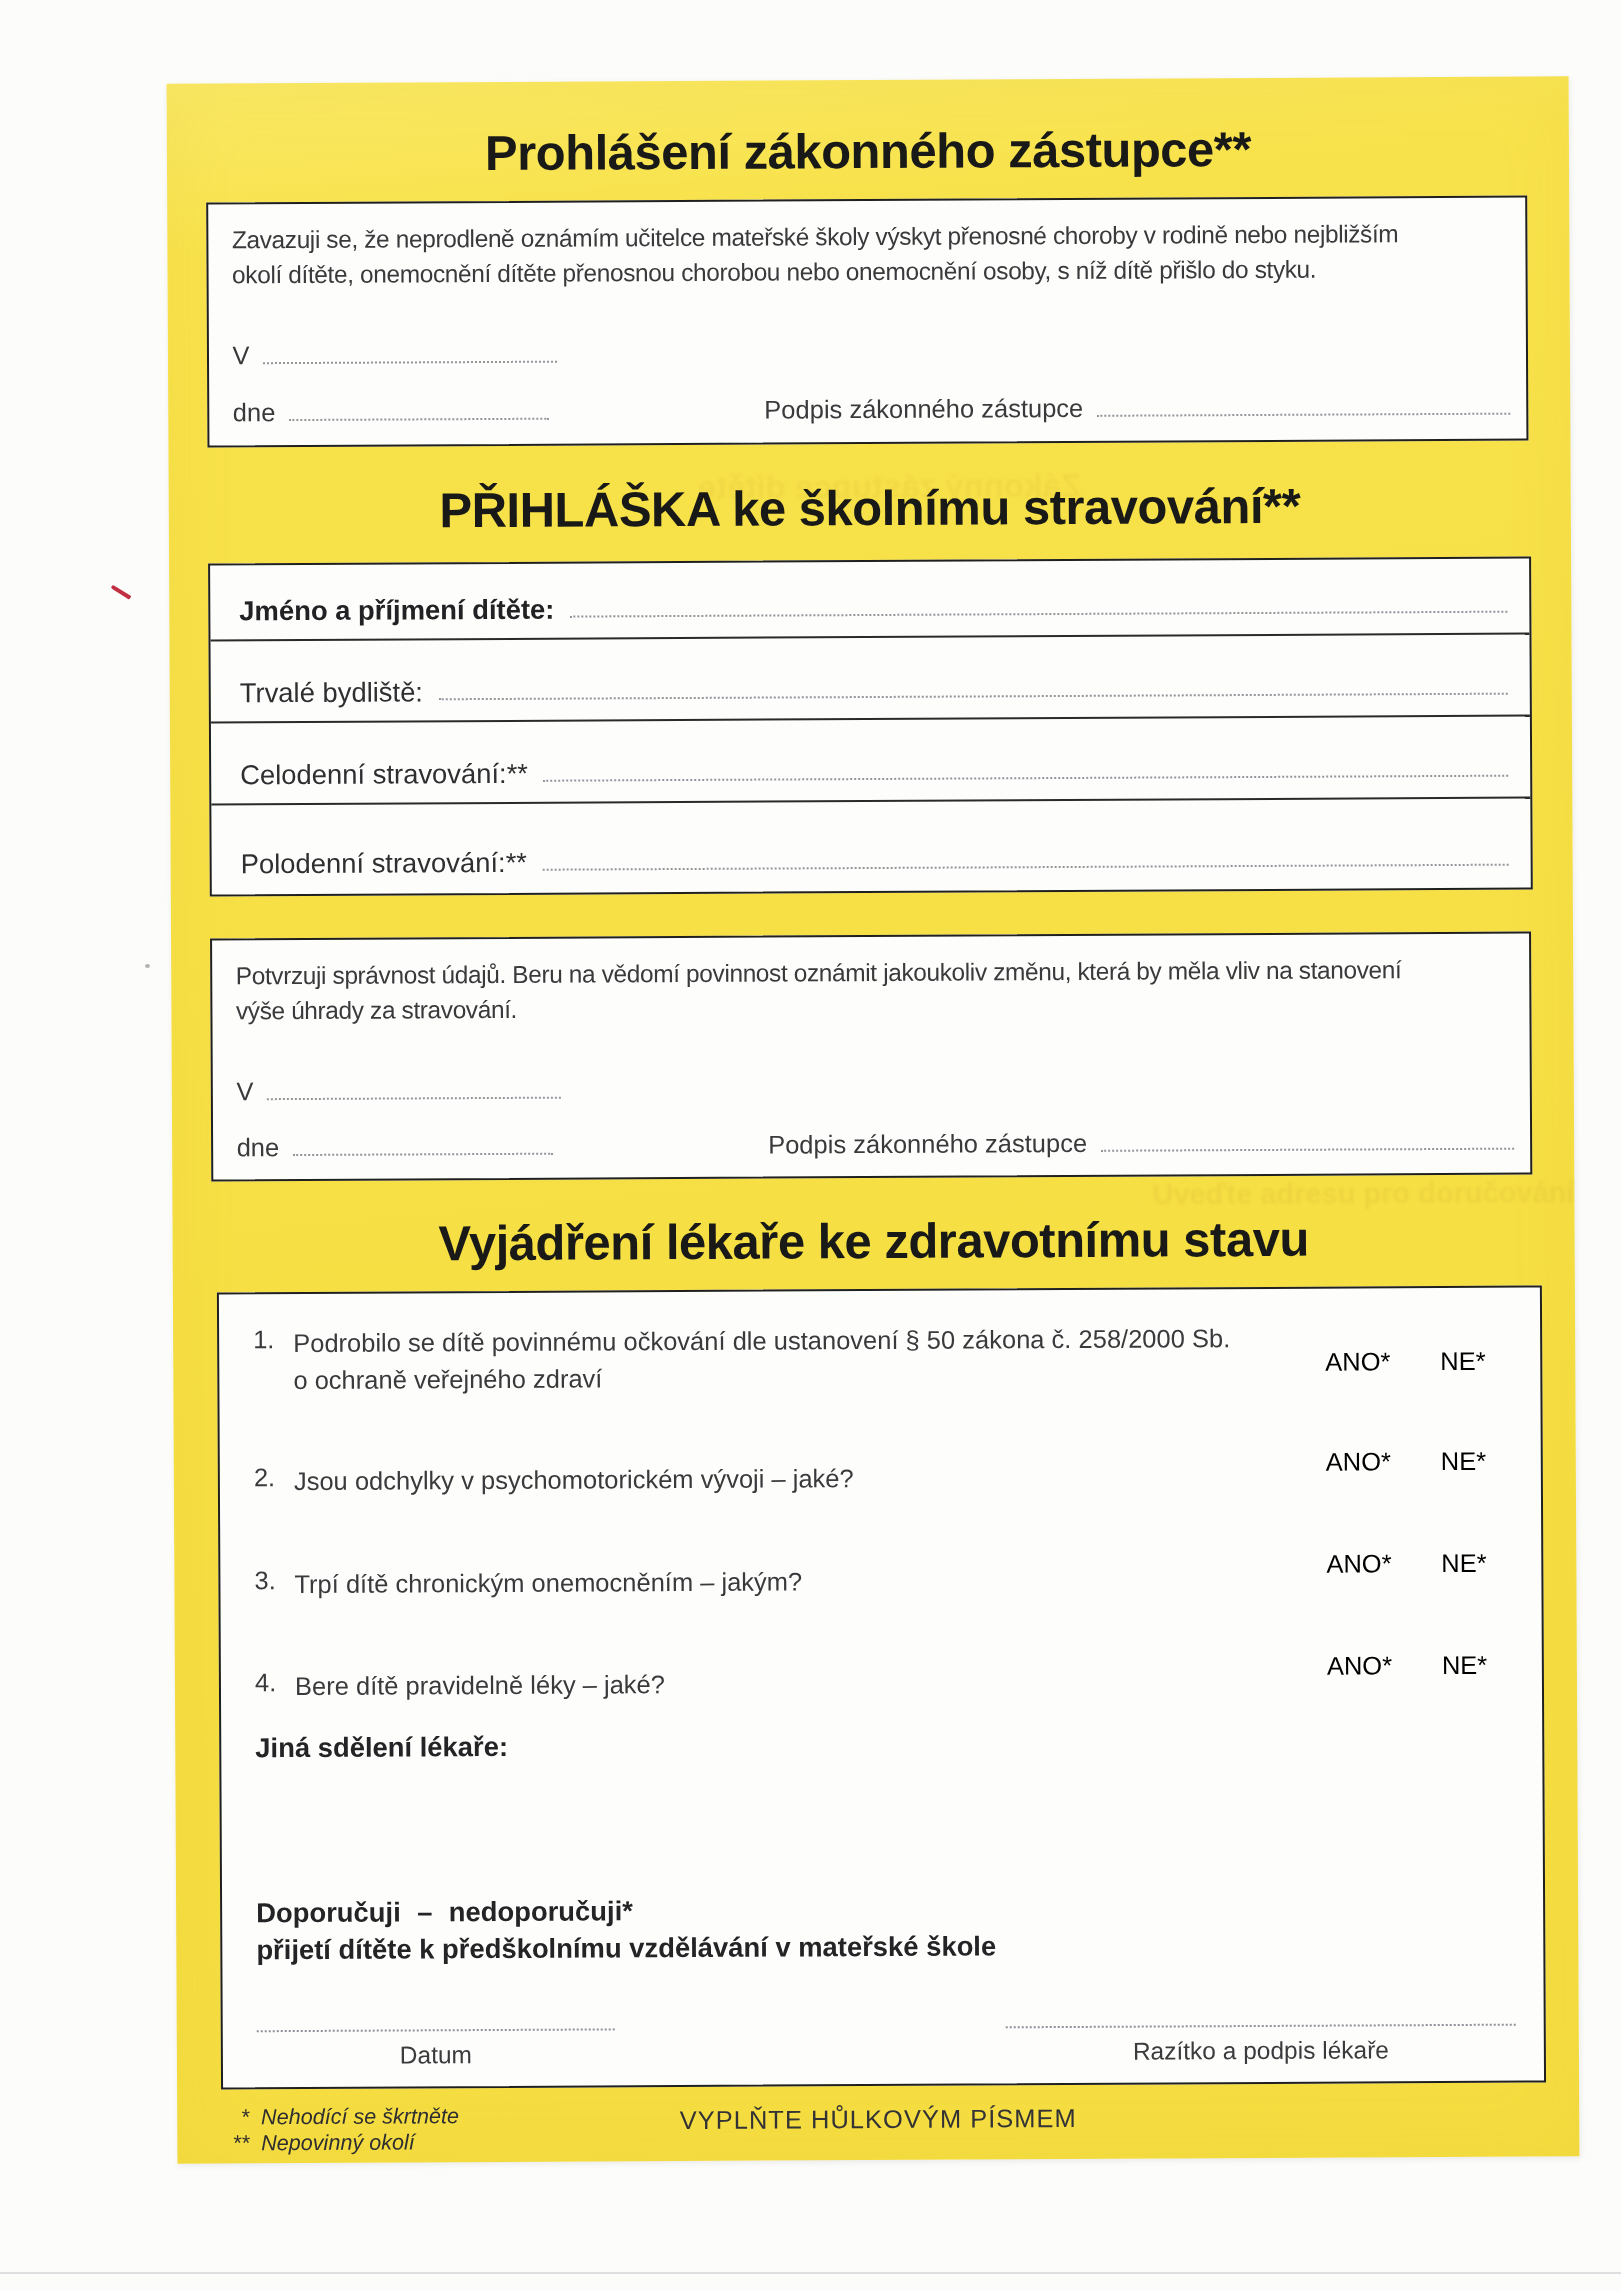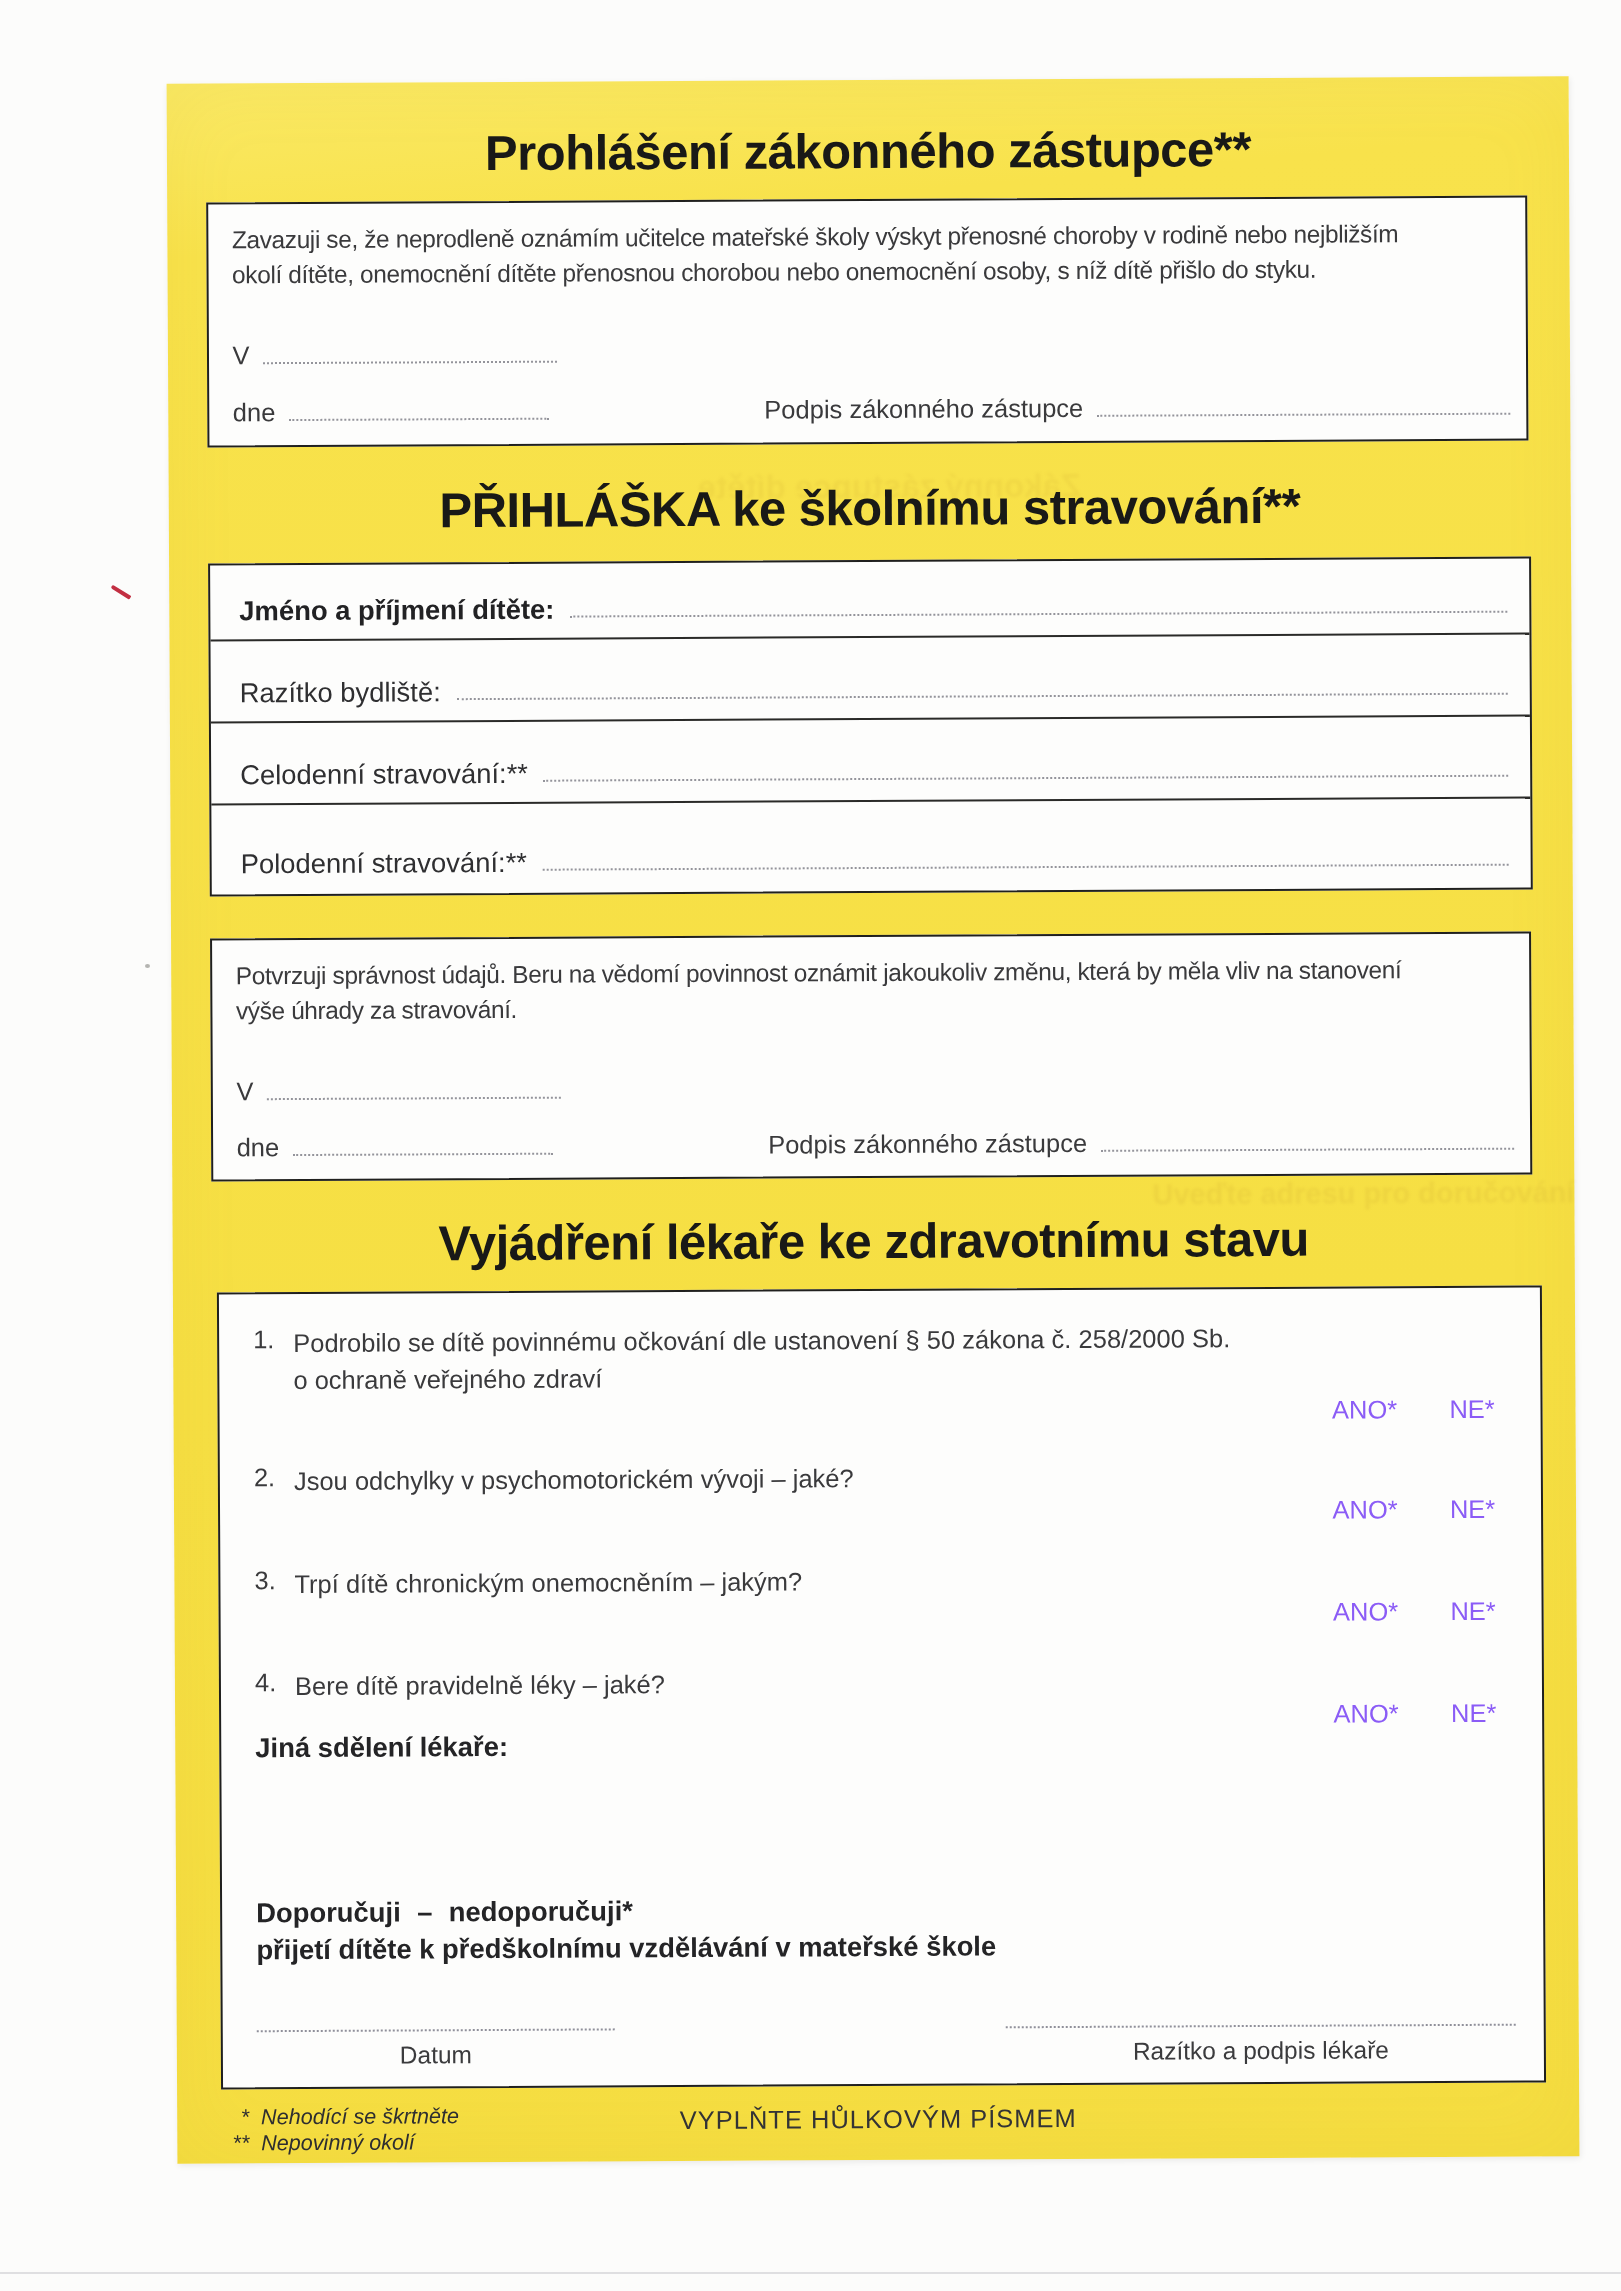--- a/index.html
+++ b/index.html
@@ -36,21 +36,21 @@
   .dots-flex{flex:1;height:5.9px;border-bottom:2px dotted #94949b;margin-left:13.7px;}
   .frow{
     display:flex;align-items:flex-end;box-sizing:border-box;
     padding:0 21.6px 11.8px 29px;
   }
   .frow .flabel{font-size:27.4px;color:#2f2f31;white-space:nowrap;}
   .frow .dots-flex{margin-bottom:7.8px;margin-left:15.7px;}
   .fdivider{border-top:2px solid #2a2a28;}
   .qnum{position:absolute;font-size:25.5px;color:#3a3a3c;}
   .qtext{position:absolute;font-size:25.5px;color:#3a3a3c;white-space:nowrap;line-height:37px;}
-  .yn{position:absolute;font-size:25.5px;color:#8b5cf6;text-align:center;margin-top:48px;}
+  .yn{position:absolute;font-size:25.5px;color:#000000;text-align:left;}
   .blabel{position:absolute;font-size:27.4px;font-weight:700;color:#242426;white-space:nowrap;}
   .cap-group{position:absolute;}
   .cap-line{border-bottom:2px dotted #90909a;height:2px;}
   .caption{margin-top:9.8px;text-align:center;font-size:24.5px;color:#3b3b3d;}
   .fn-row{
     position:absolute;display:flex;align-items:baseline;
     font-size:21.6px;font-style:italic;color:#2e2e30;white-space:nowrap;
   }
   .fn-star{width:31px;text-align:right;margin-right:11.8px;font-style:italic;}
   .center-note{
@@ -102,21 +102,21 @@
 
   <div class="ghost ghost-mir" style="top:388px;left:529px;font-size:33px;opacity:0.14;">Zákonný zástupce dítěte</div>
   <div class="title" style="top:400px;">PŘIHLÁŠKA ke školnímu stravování**</div>
 
   <div class="wbox" style="left:39px;top:480px;width:1323px;height:333px;">
     <div class="frow" style="height:74px;">
       <span class="flabel" style="font-weight:700;color:#222224;">Jméno a příjmení dítěte:</span>
       <span class="dots-flex"></span>
     </div>
     <div class="frow fdivider" style="height:82px;">
-      <span class="flabel">Razítko bydliště:</span>
+      <span class="flabel">Trvalé bydliště:</span>
       <span class="dots-flex"></span>
     </div>
     <div class="frow fdivider" style="height:82px;">
       <span class="flabel">Celodenní stravování:**</span>
       <span class="dots-flex"></span>
     </div>
     <div class="frow fdivider" style="height:89px;">
       <span class="flabel">Polodenní stravování:**</span>
       <span class="dots-flex"></span>
     </div>

